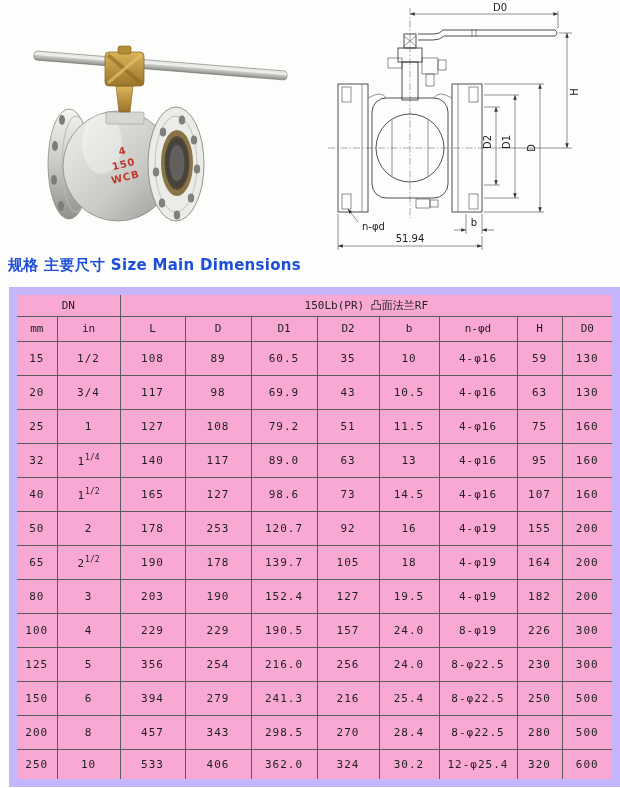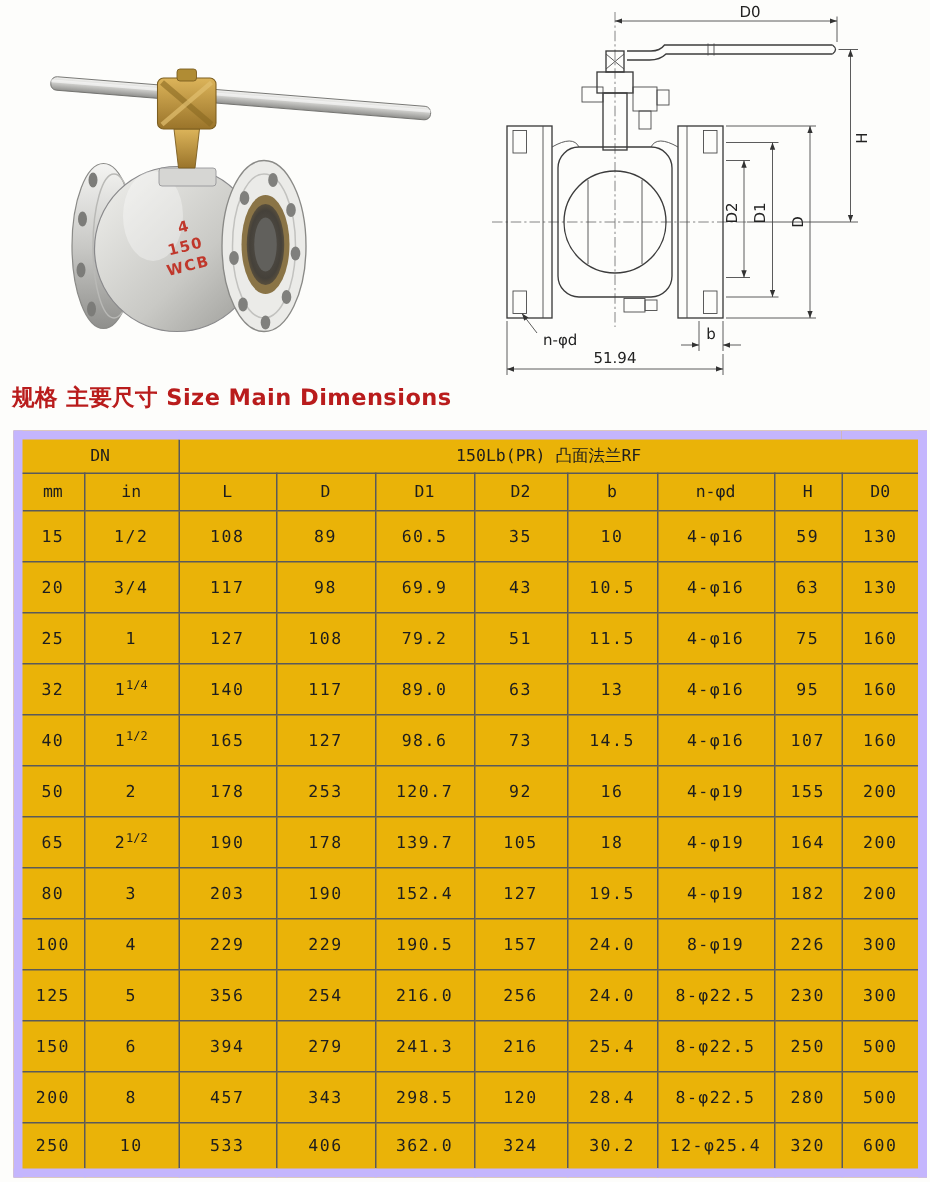--- a/index.html
+++ b/index.html
@@ -10,22 +10,22 @@
   .photo-fig{position:absolute;left:6px;top:4px;width:300px;height:240px;}
   .draw-fig{position:absolute;left:322px;top:0px;width:296px;height:260px;}
   .section-title{
     position:absolute;left:8px;top:256px;margin:0;
     font-size:15px;font-weight:bold;color:#1c2aa8;letter-spacing:.3px;
     font-family:"DejaVu Sans",sans-serif;
   }
   table.dims{
     position:absolute;left:9px;top:287px;width:603px;
     border-collapse:collapse;table-layout:fixed;
-    font-size:11px;color:#1e1e1e;background:#eab308;
-    border:6px solid #c4b5fd;
+    font-size:11px;color:#1e1e1e;background:#f9a8d4;
+    border:8px solid #c4b5fd;
   }
   table.dims th,table.dims td{
     border:1px solid #5a5a5a;text-align:center;vertical-align:middle;
     padding:0;font-weight:normal;
     font-family:"DejaVu Sans Mono","DejaVu Sans",monospace;
   }
   table.dims thead tr{height:25px;}
   table.dims tbody tr{height:34px;}
   table.dims thead th{font-size:11px;}
   table.dims tbody td{letter-spacing:1px;}
@@ -222,21 +222,21 @@
     <text class="dimtxt" x="88" y="242" text-anchor="middle">51.94</text>
   </g>
 
   <g>
     <line class="thin" x1="36" y1="222" x2="26" y2="209" marker-end="url(#ar)"></line>
     <text class="dimtxt" x="40" y="230" text-anchor="start">n-φd</text>
   </g>
 </svg>
 </div>
 
-<h2 class="section-title" style="color: #b91c1c;">规格 主要尺寸 Size Main Dimensions</h2>
+<h2 class="section-title" style="color: #1d4ed8;">规格 主要尺寸 Size Main Dimensions</h2>
 
 <table class="dims">
   <colgroup>
     <col style="width:44px">
       <col style="width:63px">
       <col style="width:65px">
       <col style="width:66px">
     <col style="width:66px">
       <col style="width:62px">
       <col style="width:60px">
@@ -394,21 +394,21 @@
         <td>8-φ22.5</td>
         <td>250</td>
         <td>500</td>
       </tr>
       <tr>
         <td>200</td>
         <td>8</td>
         <td>457</td>
         <td>343</td>
         <td>298.5</td>
-        <td>120</td>
+        <td>270</td>
         <td>28.4</td>
         <td>8-φ22.5</td>
         <td>280</td>
         <td>500</td>
       </tr>
       <tr>
         <td>250</td>
         <td>10</td>
         <td>533</td>
         <td>406</td>

